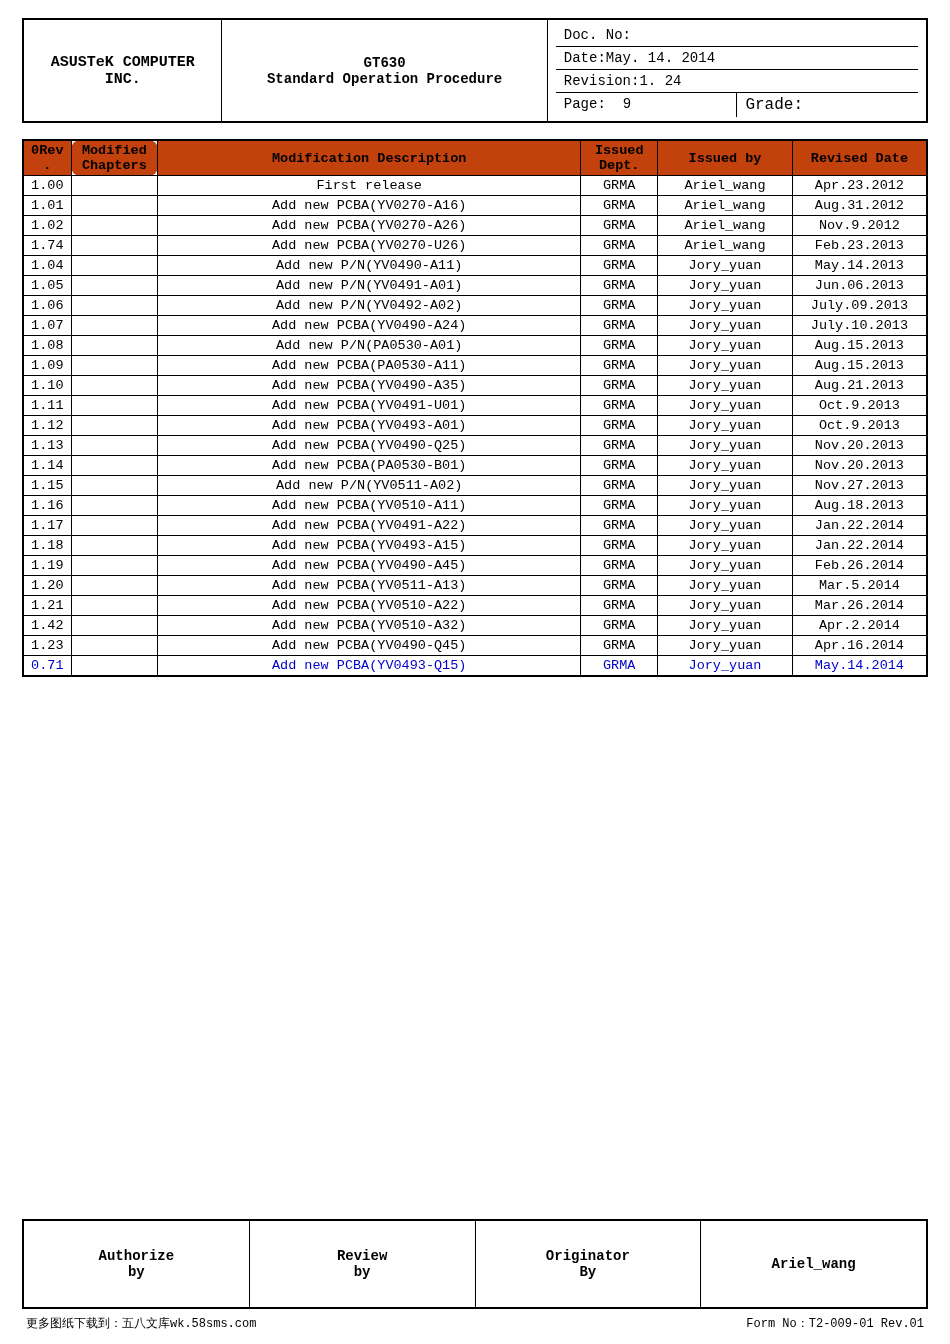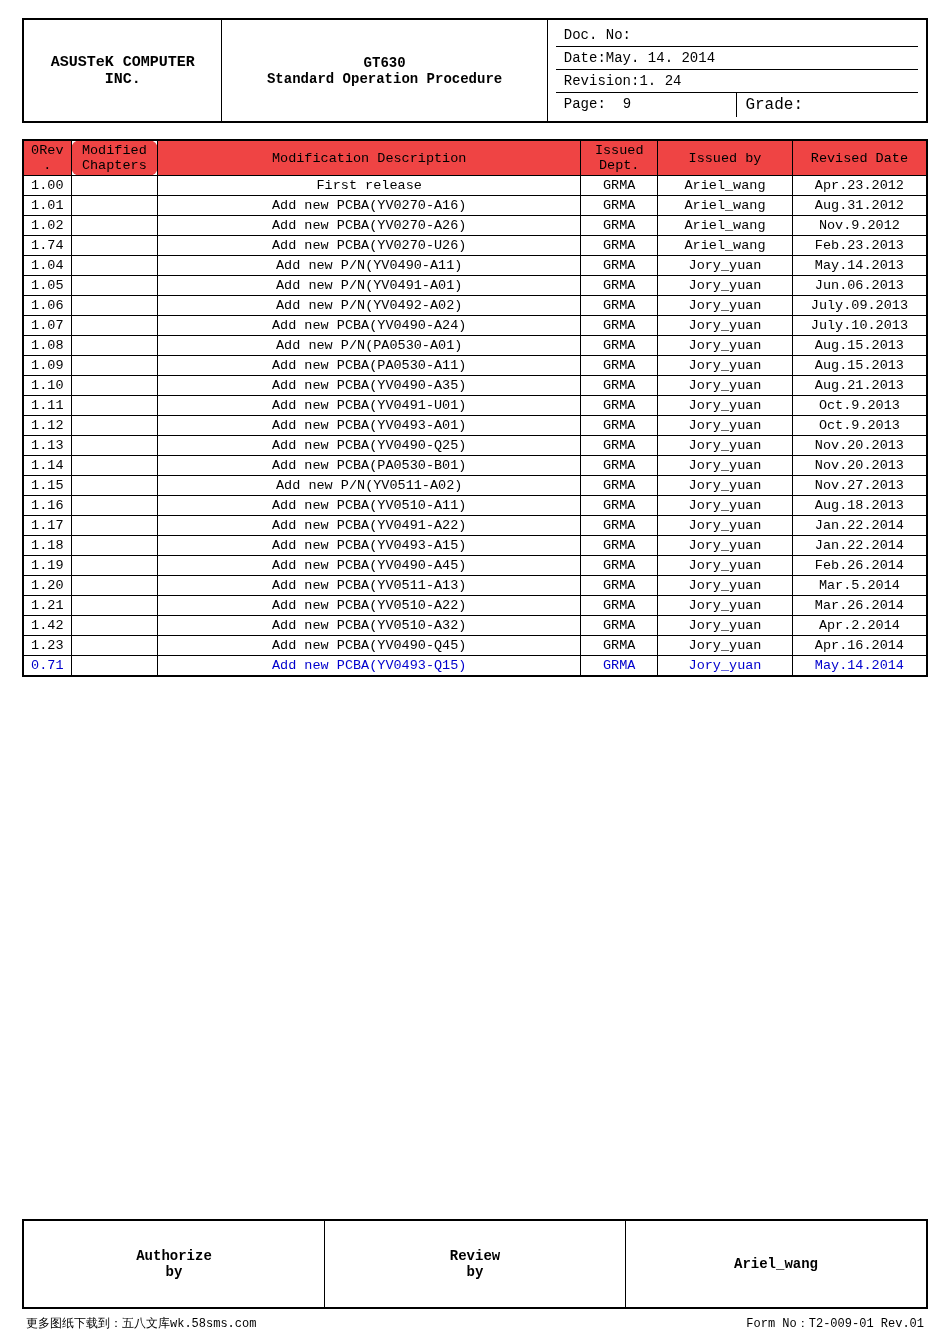--- a/index.html
+++ b/index.html
@@ -86,22 +86,22 @@
       border: 2px solid #000;
       font-size: 13.5px;
     }
     .rev-table th, .rev-table td {
       border: 1px solid #000;
       padding: 2px 5px;
       text-align: center;
       vertical-align: middle;
     }
     .rev-table th {
-      font-weight: normal;
-      background: #ef4444;
+      font-weight: bold;
+      background: #c2410c;
     }
     .col-rev { width: 5%; }
     .col-mod { width: 9%; border-radius: 9px; }
     .col-desc { width: 44%; }
     .col-dept { width: 8%; }
     .col-issby { width: 14%; }
     .col-revdate { width: 14%; }
     .highlight-row td {
       color: #0000cc;
     }
@@ -404,20 +404,23 @@
   <div class="bottom-area">
 
     <div class="footer-sig">
       <div class="footer-sig-cell">
         <span>Authorize<br>by</span>
       </div>
       <div class="footer-sig-cell">
         <span>Review<br>by</span>
       </div>
       <div class="footer-sig-cell">
+        <span>Originator<br>By</span>
+      </div>
+      <div class="footer-sig-cell">
         <span>Ariel_wang</span>
       </div>
     </div>
 
     <div class="very-bottom">
       <span>更多图纸下载到：五八文库wk.58sms.com</span>
       <span>Form  No：T2-009-01  Rev.01</span>
     </div>
   </div>
 

